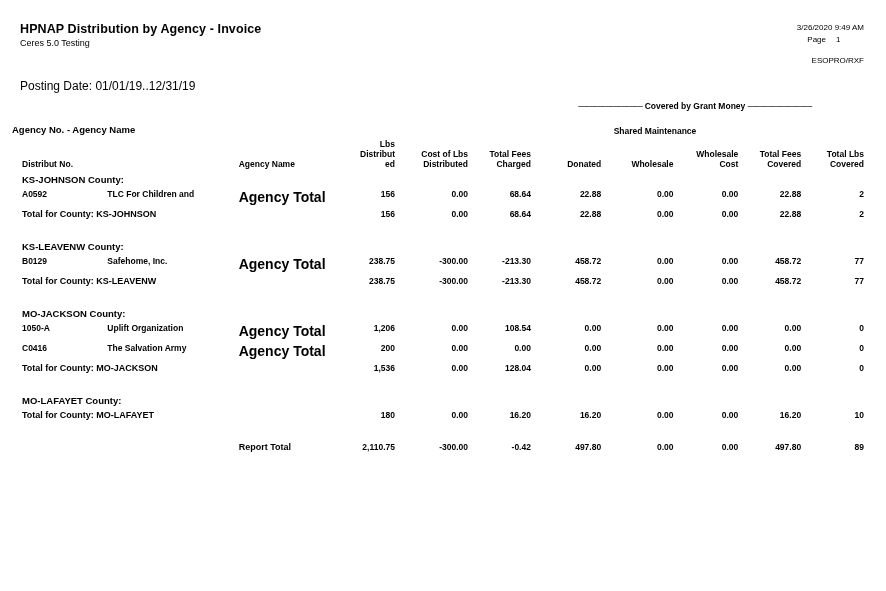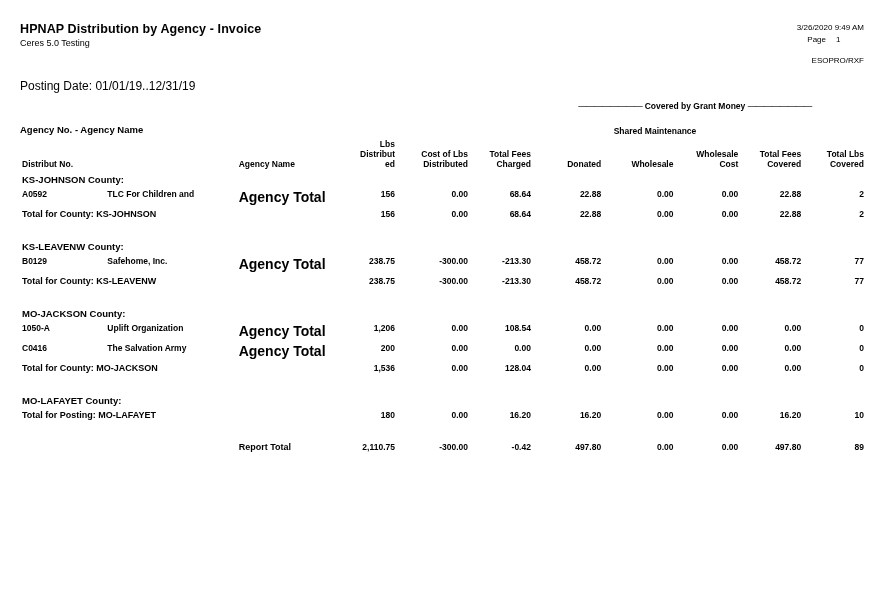--- a/index.html
+++ b/index.html
@@ -86,21 +86,21 @@
     left: 540px;
     top: 126px;
     width: 230px;
     text-align: center;
     font-size: 8.5px;
     font-weight: bold;
   }
 
   .agency-no-label {
     position: absolute;
-    left: 20px;
+    left: 12px;
     top: 124px;
     font-size: 9.5px;
     font-weight: bold;
   }
 
   
   table.report {
     position: absolute;
     left: 18px;
     top: 140px;
@@ -341,21 +341,21 @@
           <td class="col-num num">0.00</td>
           <td class="col-num num">0</td>
         </tr>
         <tr class="spacer-row">
           <td colspan="11"></td>
         </tr>
         <tr class="county-head">
           <td colspan="11">MO-LAFAYET County:</td>
         </tr>
         <tr class="total-row">
-          <td class="total-label" colspan="3">Total for Posting:   MO-LAFAYET</td>
+          <td class="total-label" colspan="3">Total for County:   MO-LAFAYET</td>
           <td class="col-num num">180</td>
           <td class="col-num-w num">0.00</td>
           <td class="col-num num">16.20</td>
           <td class="col-num-w num">16.20</td>
           <td class="col-num-w num">0.00</td>
           <td class="col-num num">0.00</td>
           <td class="col-num num">16.20</td>
           <td class="col-num num">10</td>
         </tr>
         <tr class="spacer-row">

